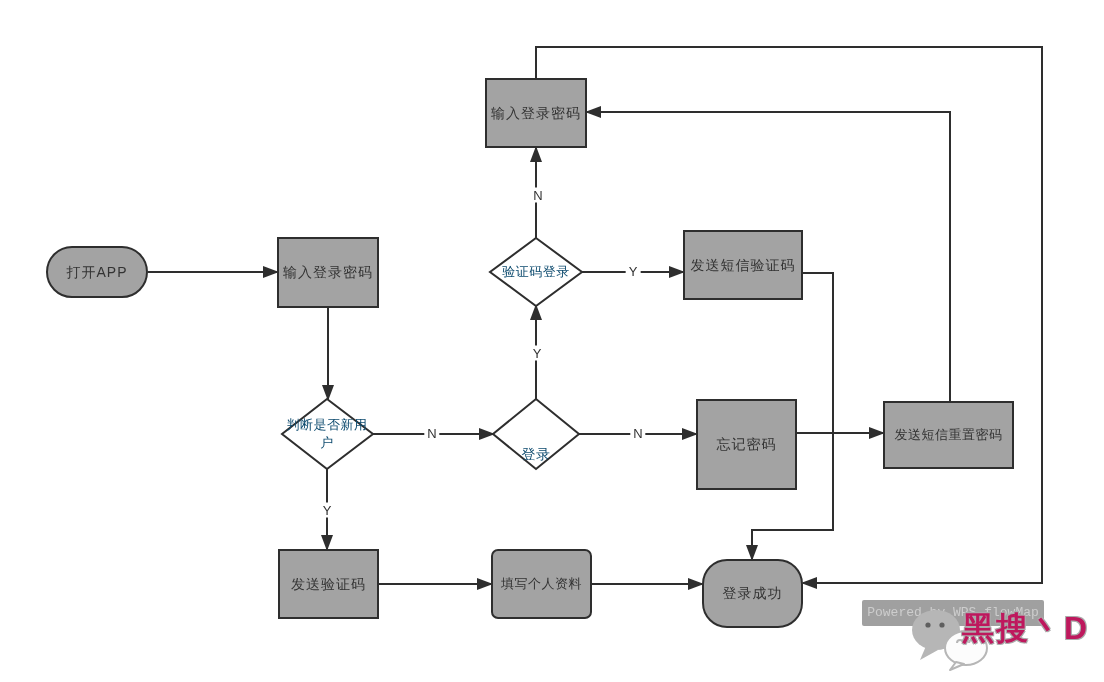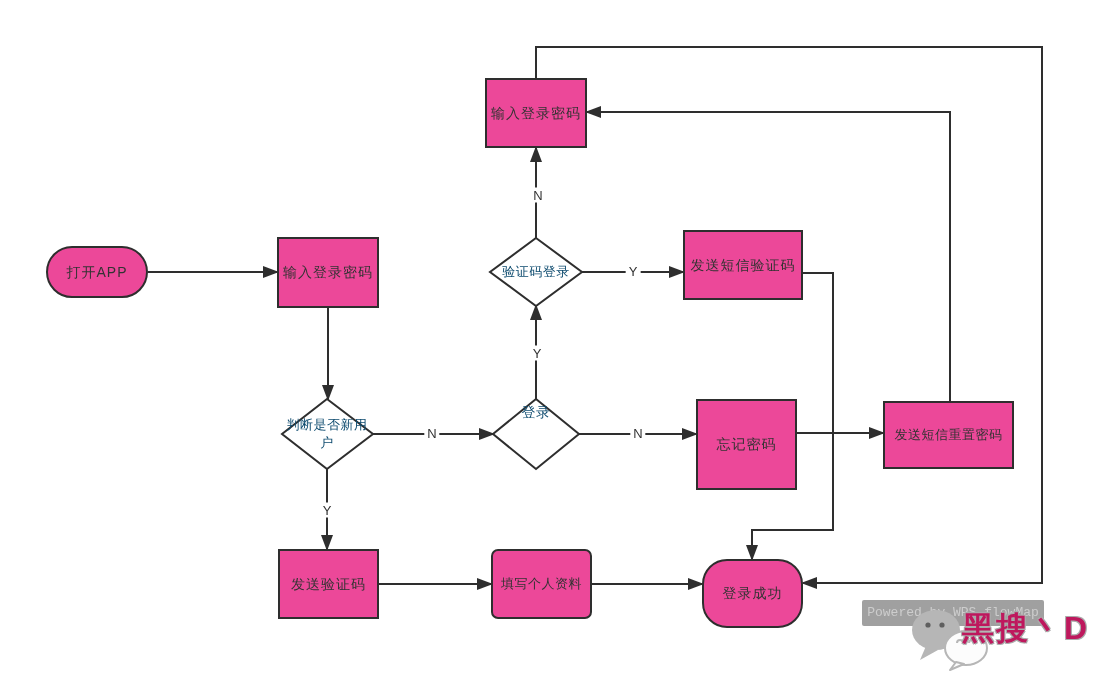--- a/index.html
+++ b/index.html
@@ -14,21 +14,21 @@
   }
   #connectors {
     position: absolute;
     left: 0; top: 0;
     width: 1104px; height: 682px;
     z-index: 1;
   }
   .node {
     position: absolute;
     z-index: 2;
-    background: #ec4899;
+    background: #a3a3a3;
     border: 2px solid #2e2e2e;
     display: flex;
     align-items: center;
     justify-content: center;
     text-align: center;
     font-size: 14px;
     color: #333333;
     letter-spacing: 1px;
     line-height: 1.35;
   }
@@ -168,21 +168,21 @@
   <div class="node soft" style="left:491px; top:549px; width:101px; height:70px; font-size:13px; letter-spacing:0.5px;">
     <span>填写个人资料</span>
   </div>
 
   <div class="node stadium" style="left:702px; top:559px; width:101px; height:69px; border-radius:25px;">
     <span>登录成功</span>
   </div>
 
   <div class="diamond-label" style="left:286px; top:399px; width:82px; height:70px;">判断是否新用户</div>
 
-  <div class="diamond-label" style="left:493px; top:377px; width:86px; height:70px; font-size:14px;">登录</div>
+  <div class="diamond-label" style="left:493px; top:419px; width:86px; height:70px; font-size:14px;">登录</div>
 
   <div class="diamond-label" style="left:486px; top:238px; width:100px; height:68px;">验证码登录</div>
 
   <span class="edge-label" style="left:432px; top:433px;">N</span>
   <span class="edge-label" style="left:327px; top:510px;">Y</span>
   <span class="edge-label" style="left:537px; top:353px;">Y</span>
   <span class="edge-label" style="left:638px; top:433px;">N</span>
   <span class="edge-label" style="left:538px; top:195px;">N</span>
   <span class="edge-label" style="left:633px; top:271px;">Y</span>
 

